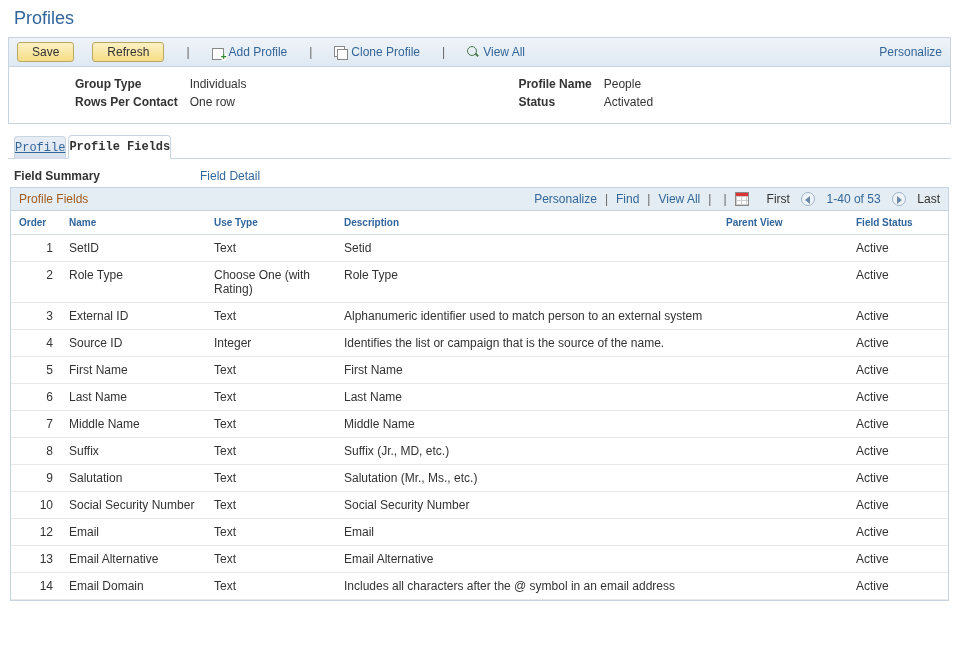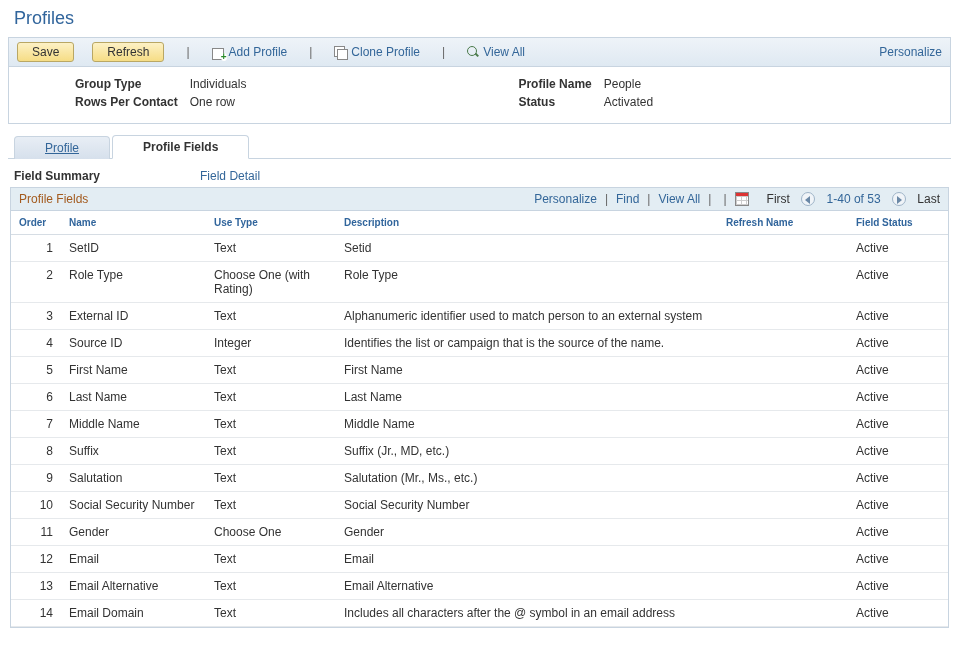--- a/index.html
+++ b/index.html
@@ -72,26 +72,27 @@
     margin-top: 10px;
     padding: 0 6px;
     border-bottom: 1px solid #c8d4e0;
     display: flex;
     align-items: flex-end;
   }
   .tab {
     border: 1px solid #c8d4e0;
     border-bottom: none;
     border-radius: 4px 4px 0 0;
-    padding: 4px 30px;
+    padding: 4px 0;
     margin-right: 2px;
     font-size: 12px;
     cursor: pointer;
     position: relative;
     top: 1px;
+    font-family: Liberation Mono, monospace;
   }
   .tab-inactive {
     background: linear-gradient(#e8eef5, #d6e0ec);
     color: #336699;
     text-decoration: underline;
   }
   .tab-active {
     background: #fff;
     color: #333;
     font-weight: bold;
@@ -284,21 +285,21 @@
     </div>
 
     <div class="scroll-area">
       <table class="grid">
         <thead>
           <tr>
             <th class="col-order">Order</th>
             <th class="col-name">Name</th>
             <th class="col-use">Use Type</th>
             <th class="col-desc">Description</th>
-            <th class="col-parent">Refresh Name</th>
+            <th class="col-parent">Parent View</th>
             <th class="col-status">Field Status</th>
           </tr>
         </thead>
         <tbody id="grid-body">
             <tr>
               <td class="col-order">1</td>
               <td class="col-name">SetID</td>
               <td class="col-use">Text</td>
               <td class="col-desc">Setid</td>
               <td class="col-parent"></td>
@@ -366,28 +367,20 @@
               <td class="col-use">Text</td>
               <td class="col-desc">Salutation (Mr., Ms., etc.)</td>
               <td class="col-parent"></td>
               <td class="col-status">Active</td>
             </tr>
             <tr>
               <td class="col-order">10</td>
               <td class="col-name">Social Security Number</td>
               <td class="col-use">Text</td>
               <td class="col-desc">Social Security Number</td>
-              <td class="col-parent"></td>
-              <td class="col-status">Active</td>
-            </tr>
-            <tr>
-              <td class="col-order">11</td>
-              <td class="col-name">Gender</td>
-              <td class="col-use">Choose One</td>
-              <td class="col-desc">Gender</td>
               <td class="col-parent"></td>
               <td class="col-status">Active</td>
             </tr>
             <tr>
               <td class="col-order">12</td>
               <td class="col-name">Email</td>
               <td class="col-use">Text</td>
               <td class="col-desc">Email</td>
               <td class="col-parent"></td>
               <td class="col-status">Active</td>

